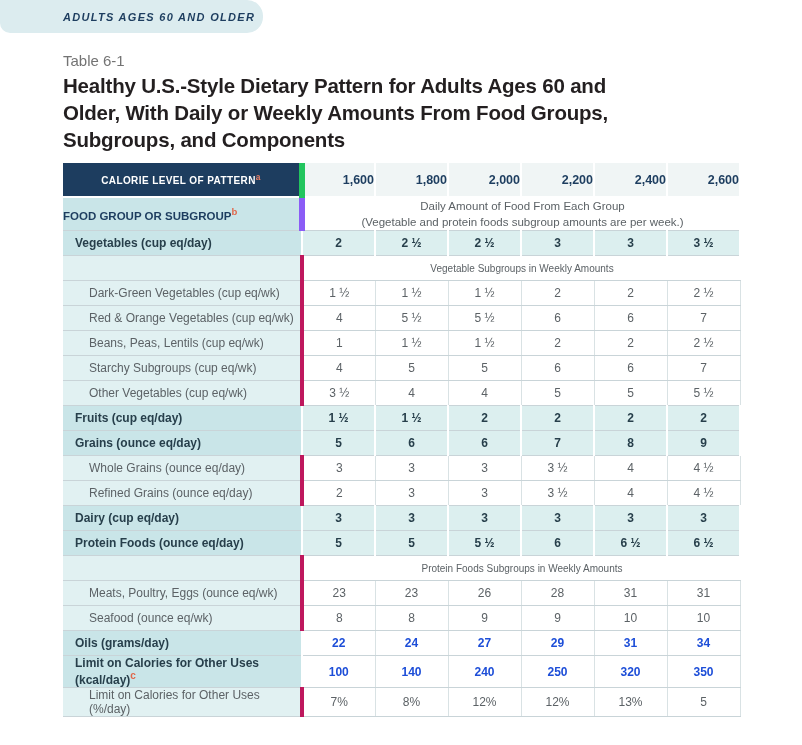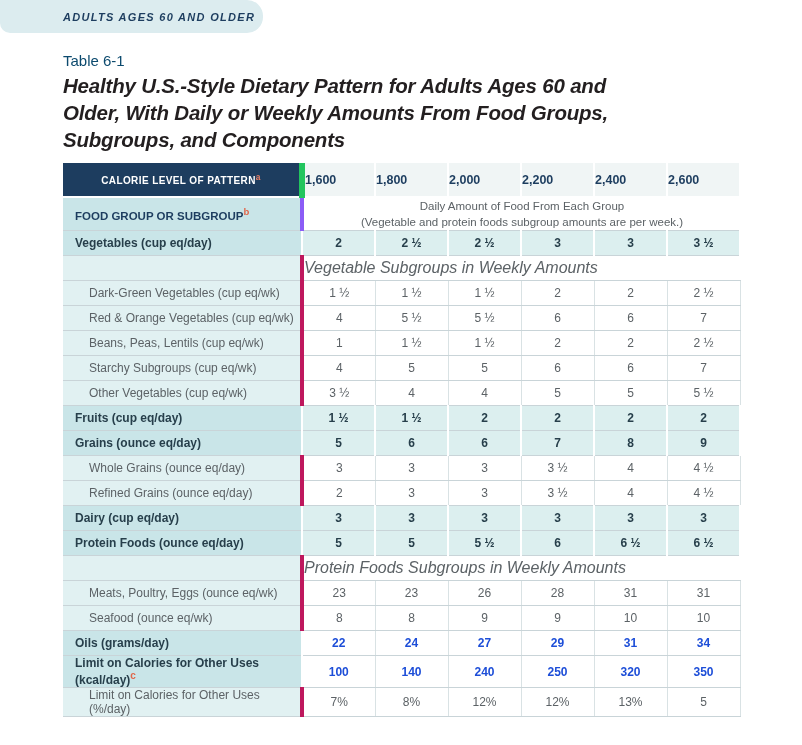--- a/index.html
+++ b/index.html
@@ -13,52 +13,52 @@
   .badge {
     position:absolute; top:0; left:0; height:33px; width:263px;
     background:#dcecef; border-radius:0 16px 16px 10px;
     display:flex; align-items:center; padding-left:63px;
   }
   .badge span {
     font-size:11px; font-weight:bold; letter-spacing:1.3px; color:#1d3d5f;font-style:italic;
   }
   .table-label {
     position:absolute; left:63px; top:52px;
-    font-size:15px; color:#0c4a6e;
+    font-size:15px; color:#737373;
   }
   .page-title {
     position:absolute; left:63px; top:72px; width:680px;
     font-size:20.5px; font-weight:bold; line-height:27px;
-    color:#231f20; letter-spacing:-0.2px;font-style:italic;
+    color:#231f20; letter-spacing:-0.2px;
   }
   
   table.diet {
     position:absolute; left:63px; top:163px;
     width:677px; table-layout:fixed; border-collapse:collapse;
   }
   td, th { font-size:12px; vertical-align:middle; border-bottom:1px solid #c9d4d8; }
   thead tr.hdr1 th { height:34px; }
   thead tr.hdr2 th { height:28px; }
   tbody td { height:25px; }
 
   th.navy {
     background:#1d3d5f; color:#ffffff; text-align:center;
     font-size:10px; font-weight:bold; letter-spacing:0.4px;
     border-right:6px solid #22c55e; border-bottom:2px solid #ffffff;
   }
   th.navy sup { color:#ef8165; }
   th.cal {
-    background:#f0f5f5; color:#1d3d5f; text-align:left;
+    background:#f0f5f5; color:#1d3d5f; text-align:right;
     font-size:12.5px; font-weight:bold;
     border-right:2px solid #ffffff; border-bottom:2px solid #ffffff;
   }
   th.fg {
     background:#c9e5e8; color:#1d3d5f; text-align:left;
-    font-size:11.5px; font-weight:bold; padding-left:12px;
-    border-right:4px solid #8b5cf6;
+    font-size:11.5px; font-weight:bold; 
+    border-right:6px solid #8b5cf6;
   }
   th.fg sup, td sup { color:#e0684b; }
   th.note {
     background:#ffffff; color:#5c6266; font-weight:normal;
     font-size:11.5px; line-height:1.4; text-align:center;
   }
   td.lbl-strong {
     background:#c9e5e8; color:#273f4b; font-weight:bold;
     text-align:left; padding:0 6px 0 12px;
     border-right:2px solid #ffffff;
@@ -74,21 +74,21 @@
   }
   td.val-white {
     background:#ffffff; color:#5c6266; text-align:center;
     border-right:1px solid #d9e2e4;
   }
   td.val-white-bold {
     background:#ffffff; color:#1d4ed8; font-weight:bold; text-align:center;
     border-right:1px solid #d9e2e4;
   }
   td.section-cell {
-    background:#ffffff; color:#5c6266; font-size:16px;font-style:italic;
+    background:#ffffff; color:#5c6266; text-align:center; font-size:10px;
   }
 </style>
 </head>
 <body>
 
 <div class="page">
 
   <div class="badge">
     <span>ADULTS AGES 60 AND OLDER</span>
   </div>

